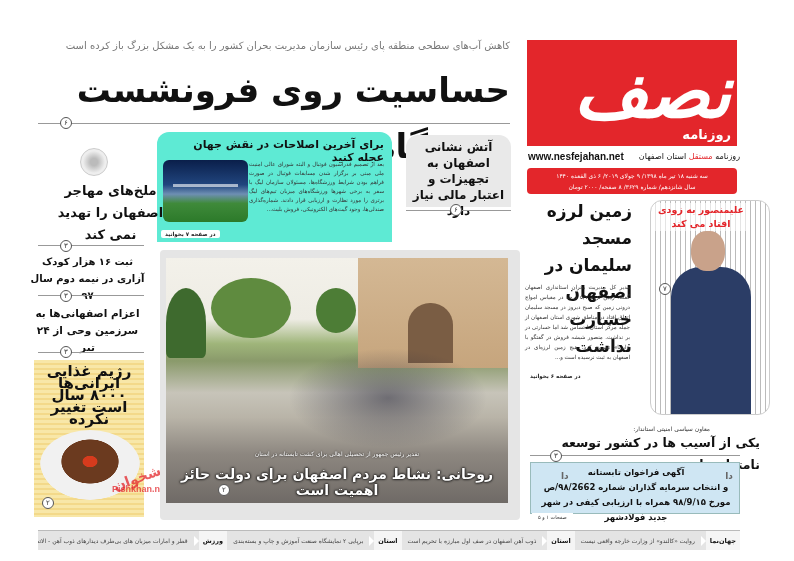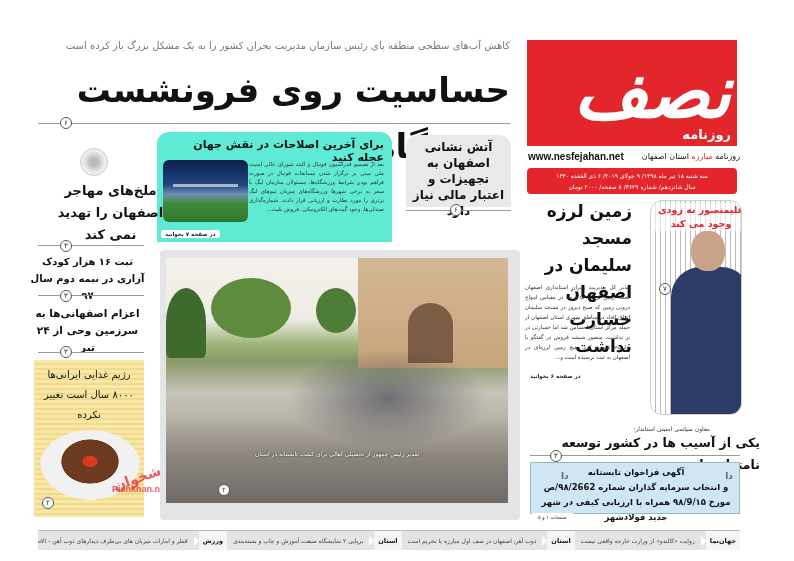--- a/index.html
+++ b/index.html
@@ -31,21 +31,21 @@
   .more-tag { font-size: 5.5px; background: #fff; padding: 1px 4px; border-radius: 2px; color: #222; font-weight: bold; }
 
   
   .fire-box { left: 406px; top: 135px; width: 105px; height: 72px; background: #e9e9e9; border-radius: 12px 12px 0 0; }
   .fire-title { position: absolute; right: 4px; top: 4px; width: 97px; font-size: 12px; font-weight: bold; text-align: center; line-height: 16px; }
 
   
   .locust-icon { left: 80px; top: 148px; width: 28px; height: 28px; border-radius: 50%; border: 1px solid #ccc; background: radial-gradient(circle, #bbb 20%, #eee 60%); }
   .left-head { left: 30px; width: 115px; font-weight: bold; text-align: center; color: #111; }
   .food-box { left: 34px; top: 360px; width: 110px; height: 157px; background: repeating-linear-gradient(180deg, #f8e7a8 0px, #f8e7a8 3px, #f3d98a 3px, #f3d98a 5px); }
-  .food-title { position: absolute; left: 4px; top: 5px; width: 102px; font-size: 10px; font-weight: normal; text-align: center; line-height: 20px; }
+  .food-title { position: absolute; left: 4px; top: 5px; width: 102px; font-size: 15px; font-weight: bold; text-align: center; line-height: 12px; }
   .food-img { position: absolute; left: 6px; top: 70px; width: 100px; height: 70px; border-radius: 50%; background: radial-gradient(ellipse at 50% 45%, #d63b1d 0 10%, #6b3a1f 11% 40%, #f1f1f1 41% 70%, transparent 71%); }
   .watermark { left: 112px; top: 468px; font-size: 14px; color: #e3262b; font-weight: bold; opacity: 0.75; transform: rotate(-20deg); }
   .watermark2 { left: 112px; top: 484px; font-family: "Liberation Sans", sans-serif; font-size: 9px; color: #e3262b; font-weight: bold; opacity: 0.75; direction: ltr; }
 
   
   .photo-frame { left: 160px; top: 250px; width: 360px; height: 270px; background: #e5e5e5; border-radius: 4px; }
   .photo { position: absolute; left: 6px; top: 8px; width: 342px; height: 245px; overflow: hidden;
     background: linear-gradient(180deg, #f3f1ea 0%, #eeece4 25%, #9fb57a 35%, #8a9a6b 42%, #c7c4b9 55%, #b9b4a8 65%, #8d8780 80%, #6f6a66 100%); }
   .photo .building { position: absolute; right: 0; top: 0; width: 150px; height: 110px; background: linear-gradient(180deg, #d4b894, #c6a57d); }
   .photo .arch { position: absolute; right: 55px; top: 45px; width: 45px; height: 60px; background: #7a5d44; border-radius: 22px 22px 0 0; }
@@ -53,21 +53,21 @@
   .photo .tree2 { position: absolute; left: 45px; top: 20px; width: 80px; height: 60px; background: #5f8b3f; border-radius: 50%; }
   .photo .tree3 { position: absolute; left: 150px; top: 30px; width: 40px; height: 45px; background: #4d7d36; border-radius: 50%; }
   .photo .crowd { position: absolute; right: 20px; top: 90px; width: 200px; height: 100px; background: radial-gradient(ellipse, rgba(40,40,60,0.55), rgba(40,40,60,0) 70%); }
   .photo-caption-sm { position: absolute; left: 6px; top: 200px; width: 342px; font-size: 6px; color: #fff; text-align: center; text-shadow: 0 0 2px #000; }
   .photo-caption { position: absolute; left: 6px; top: 216px; width: 342px; font-size: 14px; font-weight: bold; color: #fff; text-align: center; text-shadow: 0 0 3px #000, 0 0 2px #000; }
 
   
   .quake-head { left: 520px; top: 198px; width: 112px; font-size: 17px; font-weight: bold; line-height: 27px; }
   .quake-body { left: 525px; top: 282px; width: 105px; font-size: 5.5px; line-height: 10px; text-align: justify; color: #333; }
   .quake-more { left: 526px; top: 372px; }
-  .ali-box { left: 650px; top: 200px; width: 92px; height: 215px; border: 1px solid #ccc; border-radius: 12px; background: repeating-linear-gradient(90deg, #fff 0px, #fff 4px, #bbb 4px, #bbb 5px); overflow: hidden; }
+  .ali-box { left: 650px; top: 200px; width: 120px; height: 215px; border: 1px solid #ccc; border-radius: 12px; background: repeating-linear-gradient(90deg, #fff 0px, #fff 4px, #bbb 4px, #bbb 5px); overflow: hidden; }
   .ali-title { position: absolute; left: 2px; top: 2px; width: 96px; font-size: 9.5px; font-weight: bold; color: #e3262b; text-align: center; line-height: 14px; background: rgba(255,255,255,0.6); }
   .ali-person { position: absolute; left: 20px; top: 30px; width: 80px; height: 185px; }
   .ali-person .head { position: absolute; left: 20px; top: 0; width: 34px; height: 40px; border-radius: 45%; background: #c9a28a; }
   .ali-person .body { position: absolute; left: 0; top: 36px; width: 80px; height: 150px; border-radius: 30px 30px 0 0; background: #2b3d66; }
   .deputy-kicker { left: 580px; top: 425px; width: 130px; font-size: 6px; text-align: right; color: #333; }
   .deputy-head { left: 520px; top: 432px; width: 240px; font-size: 12.5px; font-weight: bold; text-align: right; line-height: 22px; }
 
   .ad-box { left: 530px; top: 462px; width: 210px; height: 52px; background: #cfe6f3; border: 1px solid #9bb; }
   .ad-text { position: absolute; left: 2px; top: 2px; width: 206px; font-size: 8.5px; font-weight: bold; text-align: center; line-height: 15px; }
   .ad-logo { position: absolute; top: 8px; font-size: 9px; color: #666; font-weight: bold; padding-left: 24px; }
@@ -81,21 +81,21 @@
 </style>
 </head>
 <body>
 
 <div class="abs logo-box">
   <div class="logo-text">نصف جهان</div>
   <div class="logo-sub">روزنامه</div>
 </div>
 <div class="abs tagline">
   <span>روزنامه</span>
-  <span class="hl">مبارزه</span>
+  <span class="hl">مستقل</span>
   <span>استان اصفهان</span>
 </div>
 <div class="abs website">www.nesfejahan.net</div>
 <div class="abs date-bar">
   <div>سه شنبه ۱۸ تیر ماه ۱۳۹۸/ ۹ جولای ۲۰۱۹/ ۶ ذی القعده ۱۴۴۰</div>
   <div>سال شانزدهم/ شماره ۳۶۲۹/ ۸ صفحه/ ۲۰۰۰ تومان</div>
 </div>
 
 <div class="abs kicker">کاهش آب‌های سطحی منطقه پای رئیس سازمان مدیریت بحران کشور را به یک مشکل بزرگ باز کرده است</div>
 <div class="abs main-headline">حساسیت روی فرونشست فرودگاه اصفهان</div>
@@ -139,35 +139,36 @@
 <div class="abs photo-frame">
   <div class="photo">
     <div class="tree1"></div>
       <div class="tree2"></div>
       <div class="tree3"></div>
     <div class="building"></div>
       <div class="arch"></div>
     <div class="crowd"></div>
   </div>
   <div class="photo-caption-sm">تقدیر رئیس جمهور از تحصیلی اهالی برای کشت تابستانه در استان</div>
+  <div class="photo-caption">روحانی: نشاط مردم اصفهان برای دولت حائز اهمیت است</div>
   <div class="page-badge" style="position:absolute; left:58px; top:234px;">۲</div>
 </div>
 
 <div class="abs quake-head">زمین لرزه مسجد سلیمان در اصفهان خسارت نداشت</div>
 <div class="abs quake-body">مدیر کل مدیریت بحران استانداری اصفهان گفت: زمین لرزه ۵/۷ درجه در مقیاس امواج درونی زمین که صبح دیروز در مسجد سلیمان اتفاق افتاد در مناطق شهری استان اصفهان از جمله مرکز استان احساس شد اما خسارتی در بر نداشت. منصور شیشه فروش در گفتگو با «ایرنا» تصریح کرد: هیچ زمین لرزه‌ای در اصفهان به ثبت نرسیده است و...</div>
 <div class="abs more-tag quake-more">در صفحه ۶ بخوانید</div>
 
 <div class="abs ali-box">
   <div class="ali-person">
     <div class="body"></div>
       <div class="head"></div>
   </div>
   <div class="ali-title">
     <div>علیمنصور به زودی</div>
-    <div>وجود می کند</div>
+    <div>افتاد می کند</div>
   </div>
   <div class="page-badge" style="position:absolute; left:8px; top:82px;">۷</div>
 </div>
 
 <div class="abs deputy-kicker">معاون سیاسی امنیتی استاندار:</div>
 <div class="abs deputy-head">یکی از آسیب ها در کشور توسعه نامتوازن است</div>
 <div class="abs rule" style="left:530px; top:455px; width:210px;"></div>
 <div class="abs page-badge" style="left:550px; top:450px;">۳</div>
 
 <div class="abs ad-box">

